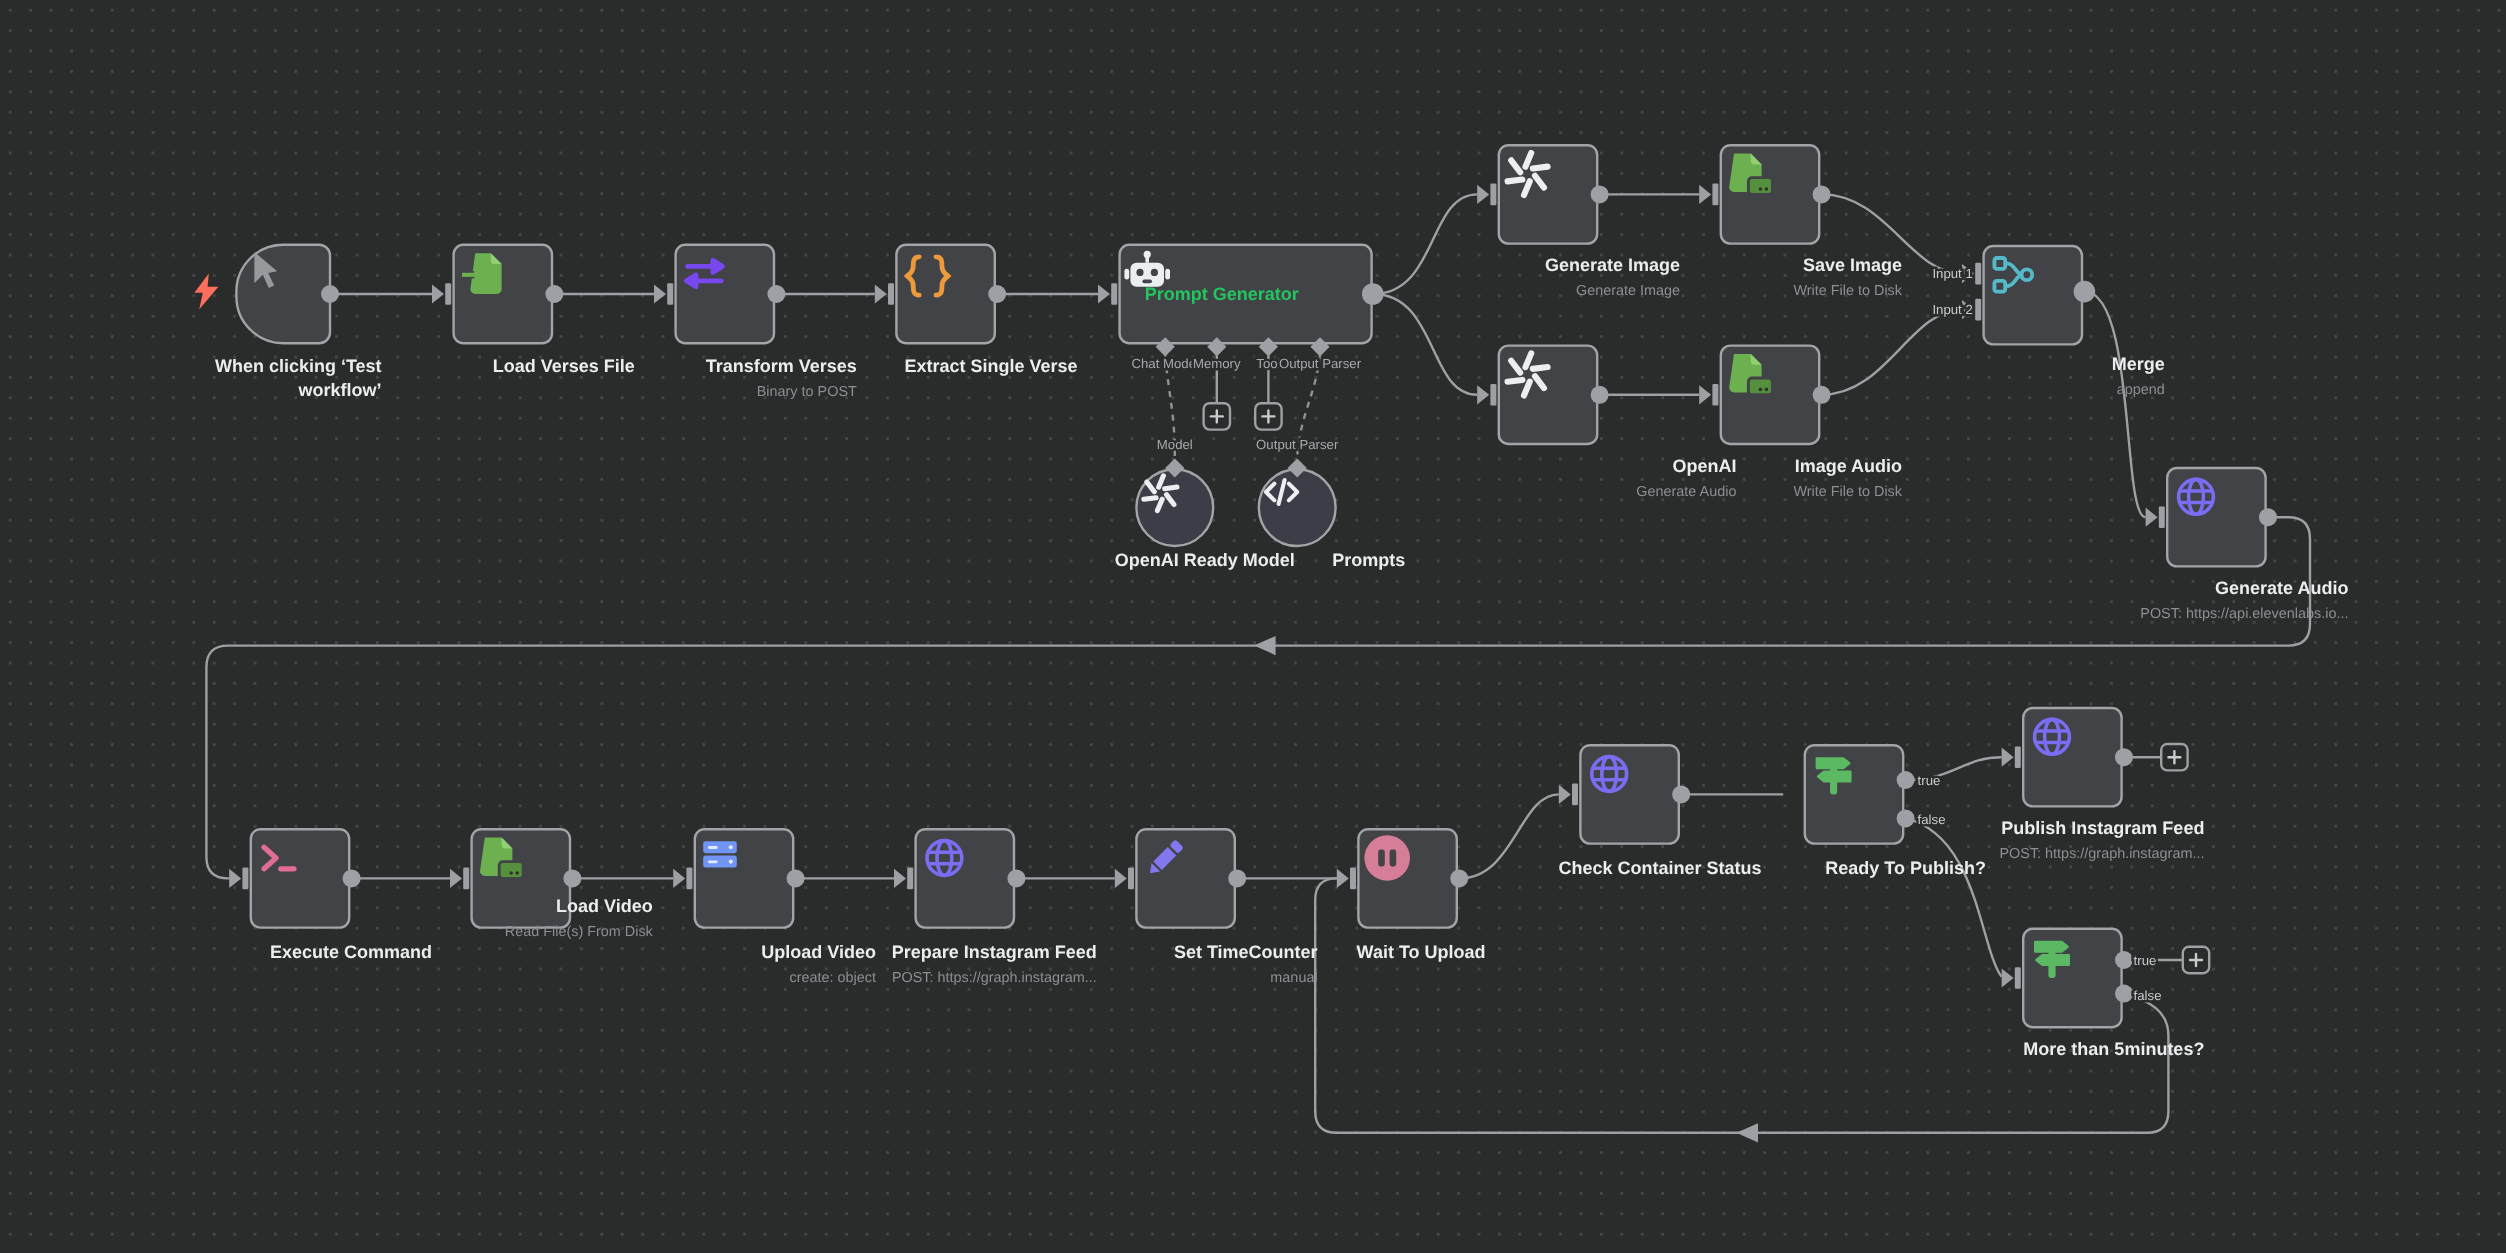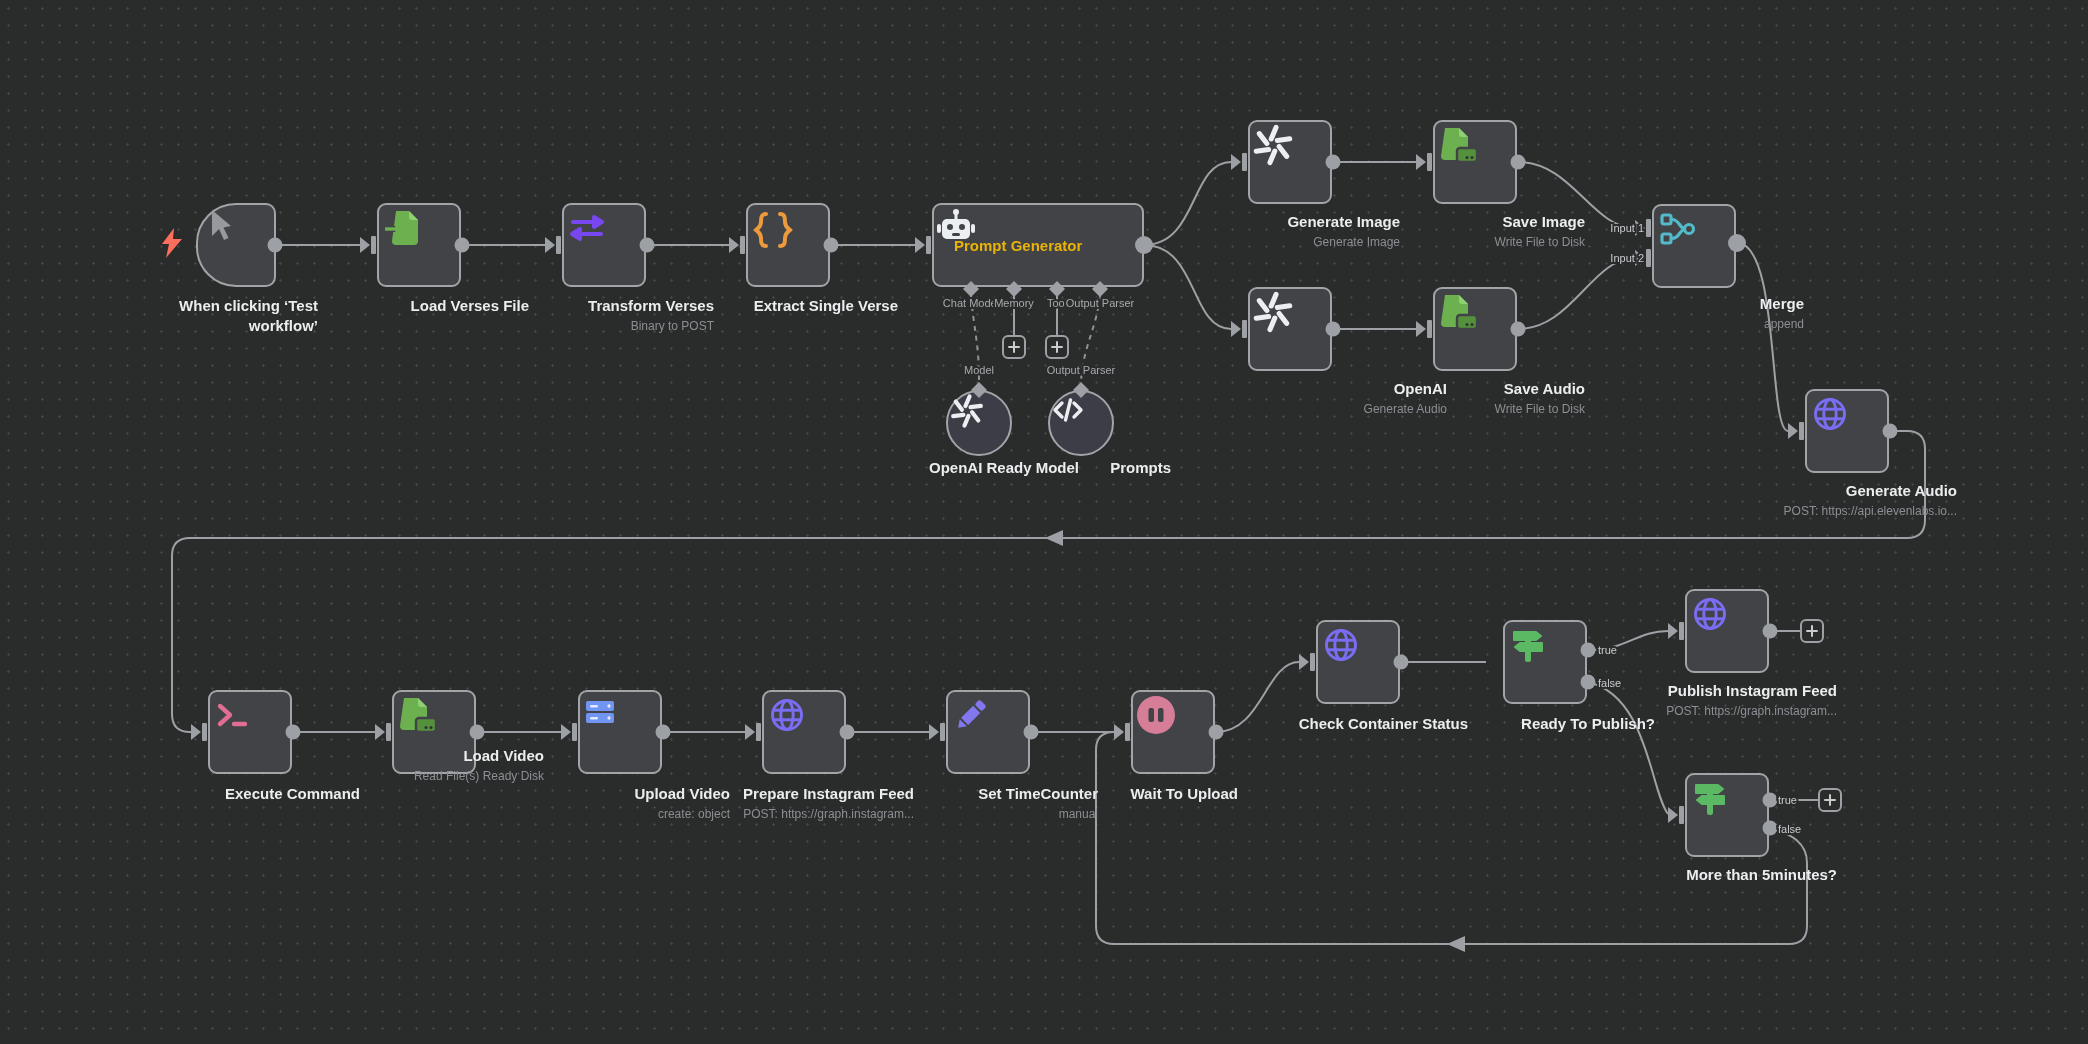--- a/index.html
+++ b/index.html
@@ -14,21 +14,21 @@
   #edges{z-index:1;}
   #overlay{z-index:3;}
   .node{
     position:absolute;width:84px;height:84px;box-sizing:border-box;
     background:#414347;border:2px solid #a2a4a8;border-radius:9px;
     display:flex;align-items:center;justify-content:center;z-index:2;
   }
   .node.trigger{width:80px;border-radius:40px 10px 10px 40px;}
   .node.wide{width:212px;justify-content:flex-start;padding-left:20px;gap:12px;}
   .node.round{border-radius:50%;width:66px;height:66px;background:#3c3d46;}
-  .wide .ntitle{color:#eab308;font-size:15px;font-weight:600;white-space:nowrap;}
+  .wide .ntitle{color:#22c55e;font-size:15px;font-weight:600;white-space:nowrap;}
   .nlabel{
     position:absolute;z-index:2;color:#ecedee;font-size:15px;font-weight:600;
     text-align:right;line-height:1.3;
   }
   .nsub{color:#8c8f94;font-size:12px;font-weight:400;margin-top:3px;}
   .edge{stroke:#9da0a4;stroke-width:2;fill:none;}
   .edge-dashed{stroke:#8f9296;stroke-width:2;fill:none;stroke-dasharray:5 5;}
   .elabel{fill:#a7a9ad;font-size:11px;font-family:"Liberation Sans",sans-serif;
           paint-order:stroke;stroke:#2a2b2b;stroke-width:4px;}
   .elabel-io{fill:#c9cbce;}
@@ -221,21 +221,21 @@
     <path fill="#6cb04f" d="M-14,-18 H0 L9,-9 V10 a4,4 0 0 1 -4,4 H-14 a4,4 0 0 1 -4,-4 Z"></path>
     <path fill="#8fd172" d="M0,-18 L9,-9 H3 a3,3 0 0 1 -3,-3 Z"></path>
     <g>
       <rect x="-2" y="2" width="20" height="14" rx="3" fill="#55913d" stroke="#414347" stroke-width="2.4"></rect>
       <circle cx="8" cy="11.5" r="1.5" fill="#2f3032"></circle>
         <circle cx="13" cy="11.5" r="1.5" fill="#2f3032"></circle>
     </g>
   </svg>
 </div>
 <div class="nlabel" style="left:1365px;top:379px;width:220px">
-  <span>Save Audio</span>
+  <span>Image Audio</span>
   <div class="nsub">Write File to Disk</div>
 </div>
 
 <div class="node" style="left:1652px;top:204px">
   <svg width="46" height="46" viewBox="-23 -23 46 46">
     <g fill="none" stroke="#54bac9" stroke-width="3.2">
       <rect x="-15" y="-14" width="9" height="9" rx="2"></rect>
       <rect x="-15" y="5" width="9" height="9" rx="2"></rect>
       <path d="M-5,-9.5 C3,-9.5 2,0 9,0"></path>
       <path d="M-5,9.5 C3,9.5 2,0 9,0"></path>
@@ -279,21 +279,21 @@
     <path fill="#8fd172" d="M0,-18 L9,-9 H3 a3,3 0 0 1 -3,-3 Z"></path>
     <g>
       <rect x="-2" y="2" width="20" height="14" rx="3" fill="#55913d" stroke="#414347" stroke-width="2.4"></rect>
       <circle cx="8" cy="11.5" r="1.5" fill="#2f3032"></circle>
         <circle cx="13" cy="11.5" r="1.5" fill="#2f3032"></circle>
     </g>
   </svg>
 </div>
 <div class="nlabel" style="left:324px;top:746px;width:220px">
   <span>Load Video</span>
-  <div class="nsub">Read File(s) Ready Disk</div>
+  <div class="nsub">Read File(s) From Disk</div>
 </div>
 
 <div class="node" style="left:578px;top:690px">
   <svg width="40" height="40" viewBox="-20 -20 40 40">
     <g>
       <rect x="-14" y="-11" width="28" height="10" rx="2" fill="#7095f2"></rect>
       <rect x="-14" y="1" width="28" height="10" rx="2" fill="#7095f2"></rect>
       <rect x="-10" y="-7" width="8" height="2.4" rx="1.2" fill="#e3eafc"></rect>
       <circle cx="9" cy="-6" r="1.7" fill="#e3eafc"></circle>
       <rect x="-10" y="5" width="8" height="2.4" rx="1.2" fill="#e3eafc"></rect>

